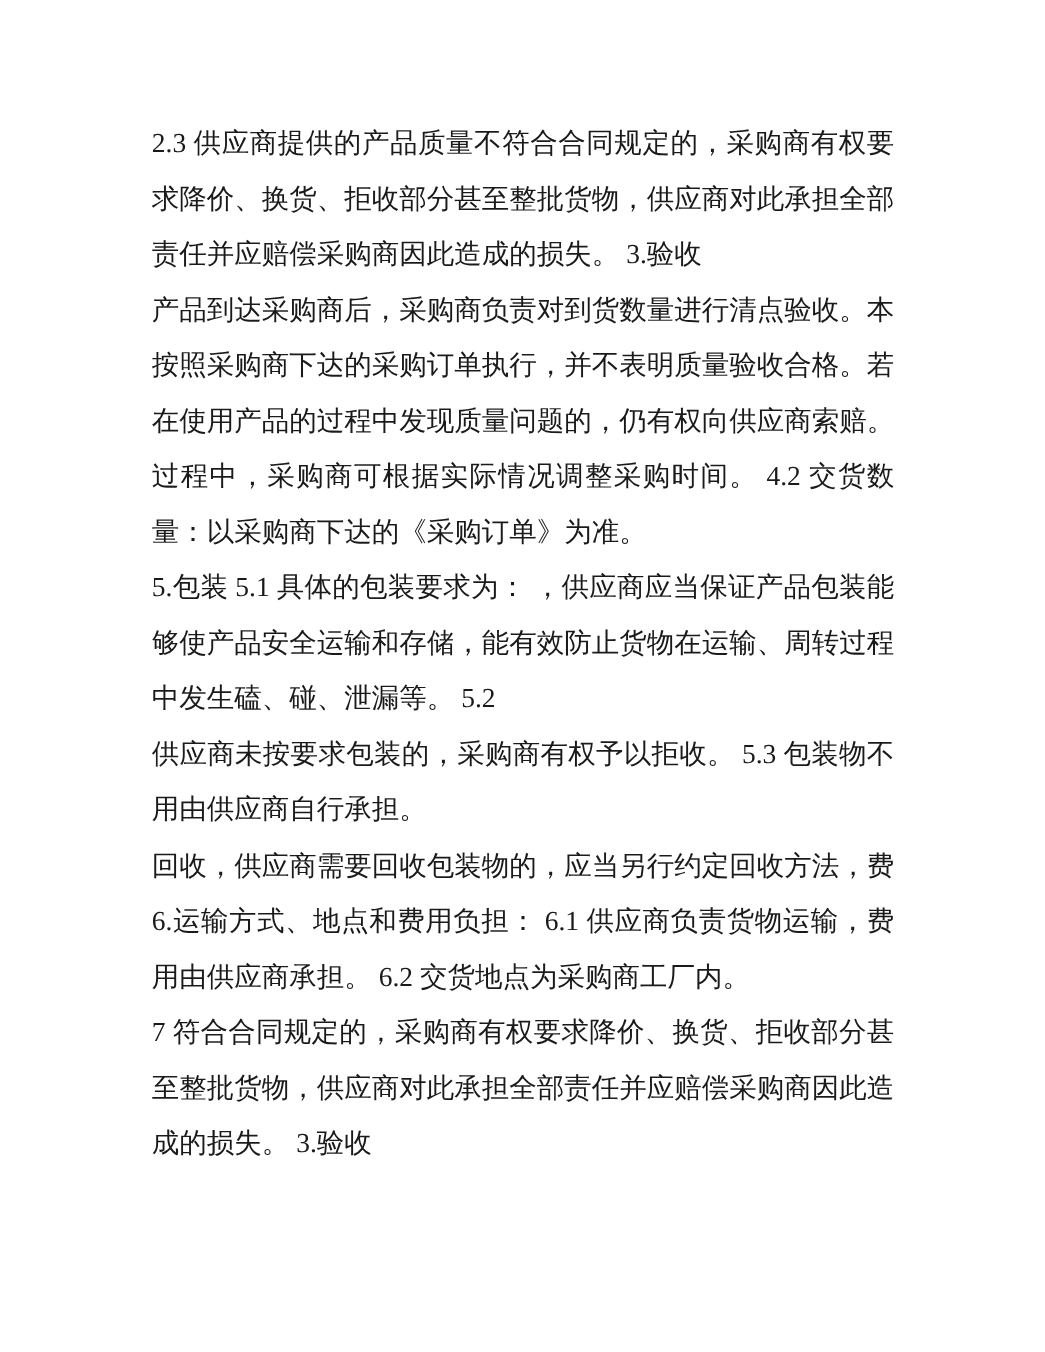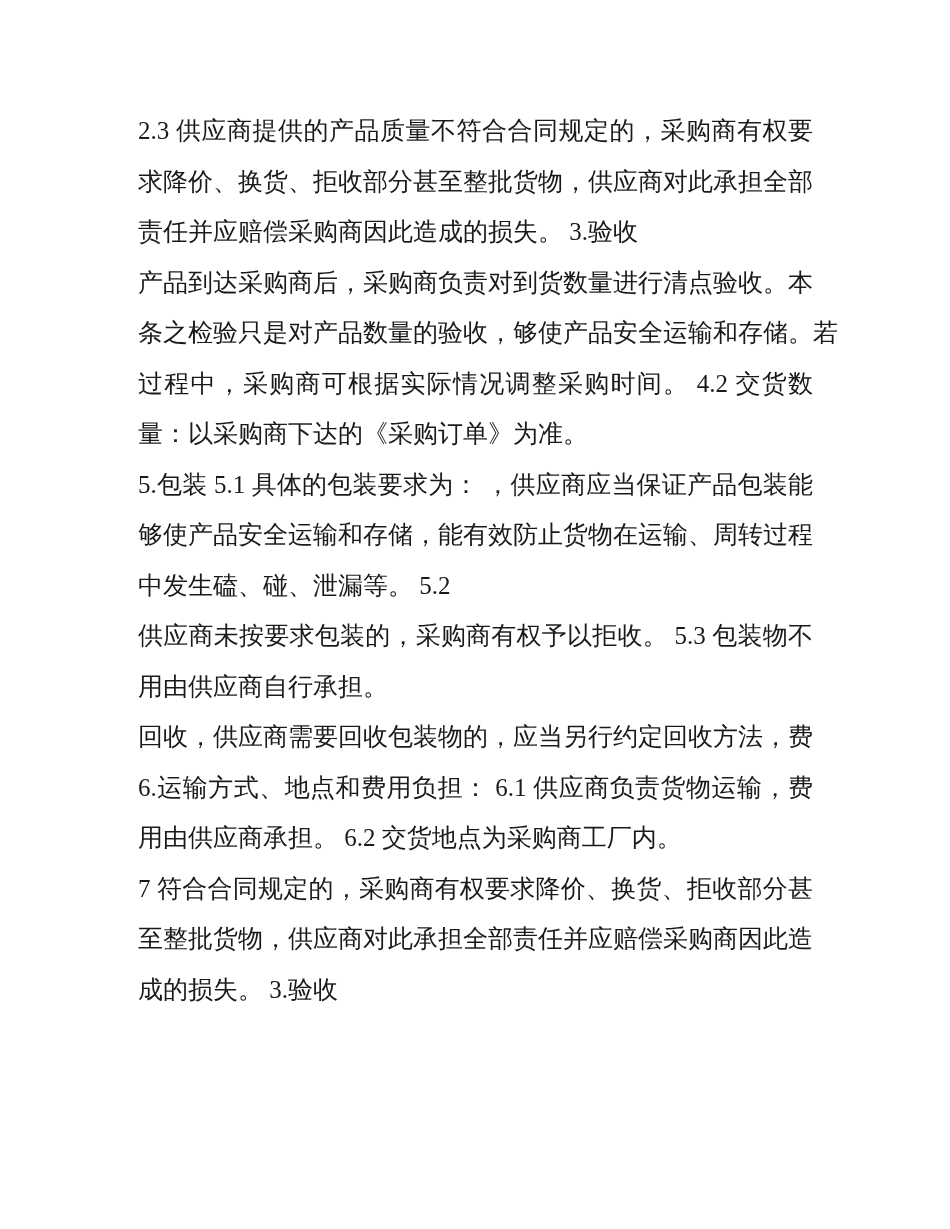--- a/index.html
+++ b/index.html
@@ -41,21 +41,22 @@
 </style>
 </head>
 <body>
 
 <div class="page">
   <div class="textblock">
     <div class="line full">2.3 供应商提供的产品质量不符合合同规定的，采购商有权要</div>
     <div class="line full">求降价、换货、拒收部分甚至整批货物，供应商对此承担全部</div>
     <div class="line short">责任并应赔偿采购商因此造成的损失。 3.验收</div>
     <div class="line full">产品到达采购商后，采购商负责对到货数量进行清点验收。本</div>
-    <div class="line full">条之检验只是对产品数量的验收，够使产品安全运输和存储。若</div>
+    <div class="line full">按照采购商下达的采购订单执行，并不表明质量验收合格。若</div>
+    <div class="line full">在使用产品的过程中发现质量问题的，仍有权向供应商索赔。</div>
     <div class="line full">过程中，采购商可根据实际情况调整采购时间。 4.2 交货数</div>
     <div class="line short">量：以采购商下达的《采购订单》为准。</div>
     <div class="line full">5.包装 5.1 具体的包装要求为： ，供应商应当保证产品包装能</div>
     <div class="line full">够使产品安全运输和存储，能有效防止货物在运输、周转过程</div>
     <div class="line short">中发生磕、碰、泄漏等。 5.2</div>
     <div class="line full">供应商未按要求包装的，采购商有权予以拒收。 5.3 包装物不</div>
     <div class="line short">用由供应商自行承担。</div>
     <div class="line full">回收，供应商需要回收包装物的，应当另行约定回收方法，费</div>
     <div class="line full">6.运输方式、地点和费用负担： 6.1 供应商负责货物运输，费</div>
     <div class="line short">用由供应商承担。 6.2 交货地点为采购商工厂内。</div>

